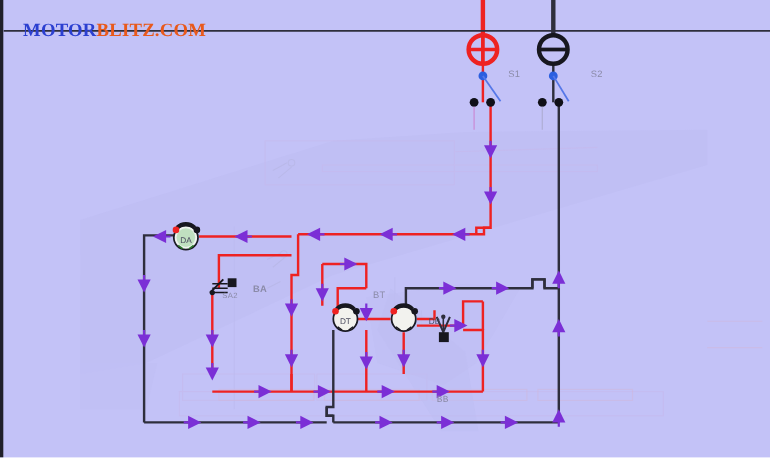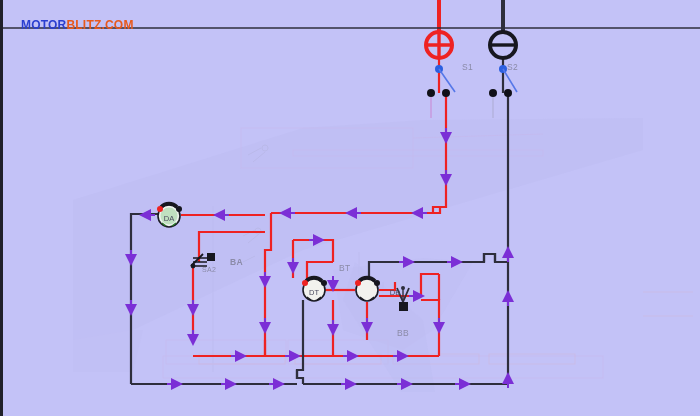--- a/index.html
+++ b/index.html
@@ -6,22 +6,22 @@
   #stage{
     position:relative;width:700px;height:416px;overflow:hidden;
     background:#c3c2f7;
     font-family:"Liberation Sans",sans-serif;
     border-left:3px solid #20202a;
     box-sizing:border-box;
   }
   #svgwrap{position:absolute;left:0;top:0;width:700px;height:416px;}
   .logo{
     position:absolute;left:18px;top:18px;
-    font-size:12px;font-weight:bold;letter-spacing:.2px;
-    white-space:nowrap;user-select:none;
+    font-size:17px;font-weight:bold;letter-spacing:.2px;
+    white-space:nowrap;user-select:none;font-family:Liberation Serif, serif;
   }
   .logo .a{color:#2b3fd0;}
   .logo .b{color:#e8591c;}
   .lbl{
     position:absolute;font-size:8.5px;color:#8b8ba8;
     white-space:nowrap;user-select:none;letter-spacing:.3px;
   }
   .comp-txt{
     position:absolute;font-size:7.5px;color:#4a4a5e;
     white-space:nowrap;user-select:none;
@@ -238,25 +238,25 @@
       <path d="M481,262 L481,254 L492,254 L492,262" stroke="#2e2e3c" stroke-width="2.2"></path>
       <path d="M294,370 L294,378 L300,378" stroke="#2e2e3c" stroke-width="2.2"></path>
     </g>
   </svg>
 
   <div class="logo">
     <span class="a">MOTOR</span><span class="b">BLITZ.COM</span>
   </div>
 
   <div class="lbl" style="left:444px;top:62px;margin-left:15px;">S1</div>
-  <div class="lbl" style="left:504px;top:62px;text-align:right;">S2</div>
+  <div class="lbl" style="left:534px;top:62px;text-align:right;">S2</div>
 
   <div class="lbl" style="left:199px;top:266px;font-size:7px;">SA2</div>
 
   <div class="lbl" style="left:227px;top:257px;font-weight:bold;">BA</div>
   <div class="lbl" style="left:336px;top:263px;">BT</div>
-  <div class="lbl" style="left:394px;top:328px;">BB</div>
+  <div class="lbl" style="left:394px;top:358px;font-family:Liberation Mono, monospace;">BB</div>
 
   <div class="comp-txt" style="left:166px;top:218px;">DA</div>
   <div class="comp-txt" style="left:311px;top:292px;">DT</div>
   <div class="comp-txt" style="left:364px;top:292px;margin-left:28px;">DB</div>
 
 </div>
 
 </body></html>

